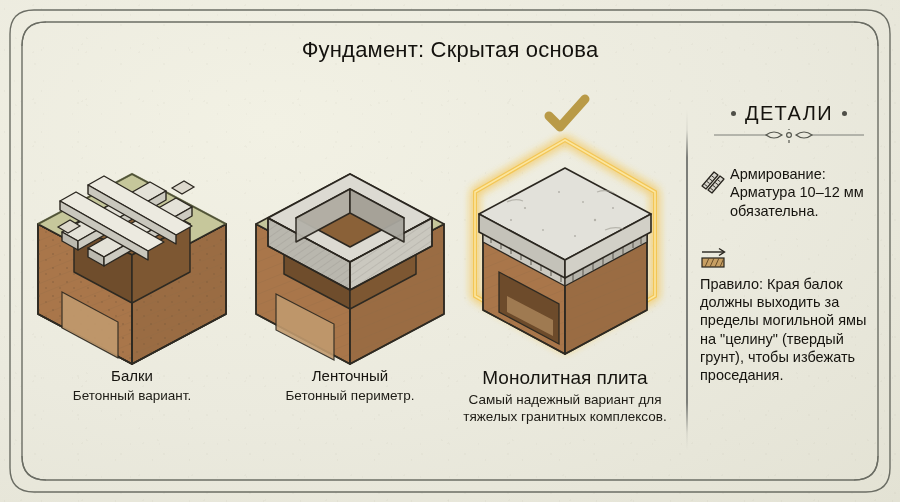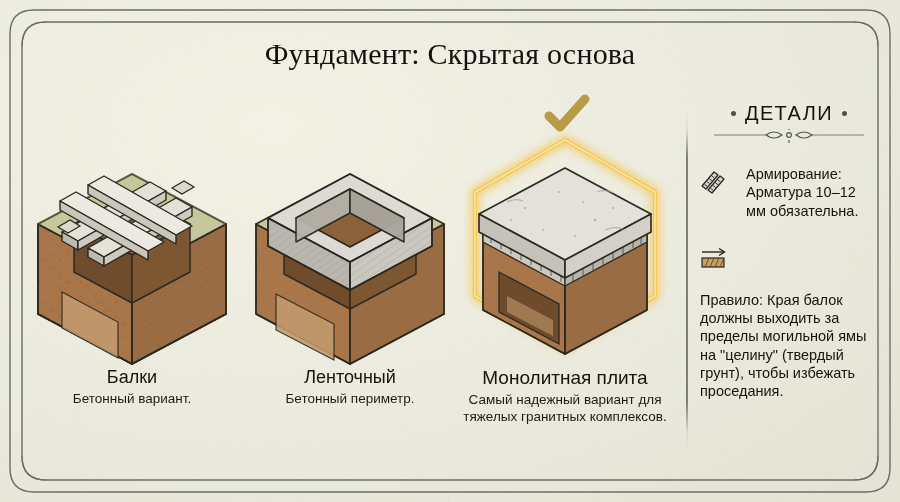--- a/index.html
+++ b/index.html
@@ -24,36 +24,36 @@
       radial-gradient(circle at 35% 78%, rgba(120,115,95,.09) 0 1px, transparent 1px),
       radial-gradient(circle at 50% 45%, rgba(120,115,95,.07) 0 1px, transparent 1px),
       radial-gradient(circle at 22% 57%, rgba(120,115,95,.08) 0 1px, transparent 1px);
     background-size:37px 41px,53px 47px,43px 39px,61px 57px,29px 33px,71px 67px;
   }
   
   .border-frame{position:absolute;inset:0;pointer-events:none;}
   
   .title{
     position:absolute;left:0;right:0;top:37px;text-align:center;
-    font-family:Liberation Serif, serif;
-    font-size:30px;color:#14120e;letter-spacing:.2px;
+    font-family:Liberation Sans, sans-serif;
+    font-size:22px;color:#14120e;letter-spacing:.2px;
   }
   
   .columns{position:absolute;left:18px;top:96px;width:660px;height:390px;}
   .col{position:absolute;top:0;width:220px;height:390px;}
   .col-1{left:4px;}
   .col-2{left:222px;}
   .col-3{left:437px;}
 
   .art{position:absolute;left:0;top:0;width:220px;height:270px;}
   .art svg{position:absolute;left:0;top:0;}
 
   .caption{position:absolute;left:-6px;width:232px;top:272px;text-align:center;}
   .cap-title{
-    font-size:18px;color:#16140f;line-height:1.1;font-weight:400;
+    font-size:15px;color:#16140f;line-height:1.1;font-weight:400;
   }
   .cap-sub{
     font-size:13.5px;color:#1d1b15;line-height:1.25;margin-top:3px;
   }
   .col-3 .cap-title{font-size:19px;}
   .col-3 .cap-sub{font-size:13.5px;}
 
   .check{position:absolute;left:84px;top:-4px;width:56px;height:44px;}
 
   
@@ -61,21 +61,21 @@
   .vrule{
     position:absolute;left:-14px;top:14px;width:2px;height:340px;
     background:linear-gradient(to bottom,rgba(110,112,108,0),#85878220 6%,#7c7e79 14%,#7c7e79 86%,#85878220 95%,rgba(110,112,108,0));
   }
   .sb-head{
     display:flex;align-items:center;justify-content:center;gap:9px;
     font-size:20px;letter-spacing:1.4px;color:#15130e;margin-top:6px;
   }
   .dot{width:5px;height:5px;border-radius:50%;background:#4f4f48;display:inline-block;}
   .ornament{margin-top:4px;}
-  .item{display:flex;gap:20px;margin-top:14px;align-items:flex-start;}
+  .item{display:flex;gap:4px;margin-top:14px;align-items:flex-start;}
   .item .ic{flex:0 0 auto;margin-top:3px;}
   .item .tx{font-size:14.5px;line-height:1.26;color:#15130e;}
   .item-2{margin-top:22px;flex-direction:column;}
 </style>
 </head>
 <body>
 
 <div id="infographic">
   <div id="grain"></div>
 

